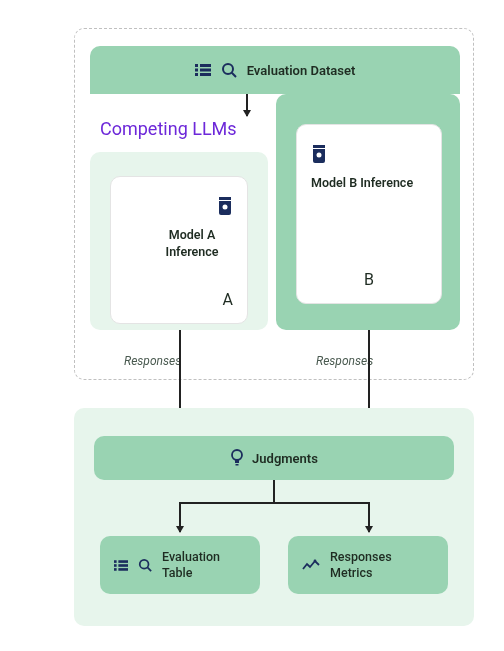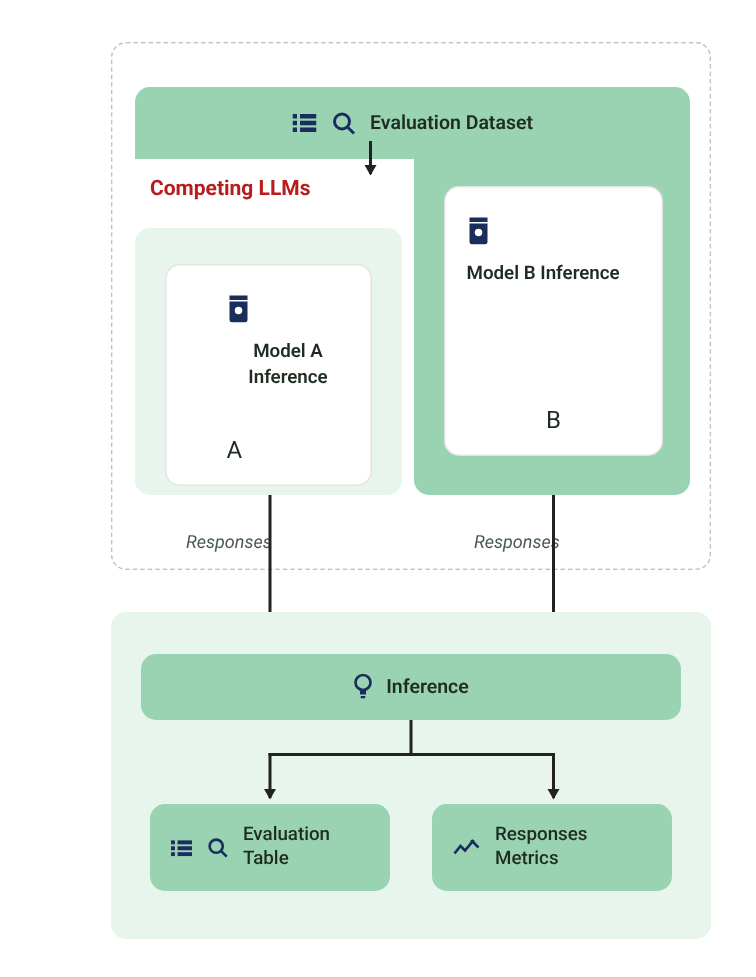--- a/index.html
+++ b/index.html
@@ -35,29 +35,28 @@
     background: #99d3b2;
     border-top-left-radius: 10px;
     border-top-right-radius: 10px;
     display: flex;
     align-items: center;
     justify-content: center;
     gap: 10px;
     font-weight: 600;
     font-size: 13px;
     color: #1f2c22;
-    margin-top: 12px;
   }
   .competing-label {
     position: absolute;
     left: 100px;
     top: 118px;
-    font-size: 14px;
-    font-weight: 700;
-    color: #b91c1c;
+    font-size: 18px;
+    font-weight: 400;
+    color: #6d28d9;
   }
   .left-pale-box {
     position: absolute;
     left: 90px;
     top: 152px;
     width: 178px;
     height: 178px;
     background: #e7f5ec;
     border-radius: 10px;
   }
@@ -70,21 +69,21 @@
     background: #99d3b2;
     border-radius: 10px;
   }
   .model-card {
     position: absolute;
     background: #fff;
     border-radius: 10px;
     border: 1px solid #e4e4e4;
     display: flex;
     flex-direction: column;
-    align-items: flex-start;
+    align-items: flex-end;
     justify-content: flex-start;
     padding: 18px 14px 8px 14px;
     gap: 8px;
   }
   .model-card-a {
     left: 110px;
     top: 176px;
     width: 138px;
     height: 148px;
     padding-left: 40px;
@@ -264,21 +263,21 @@
 <div class="bottom-panel"></div>
 
 <div class="autorater-bar">
   <span class="icon">
     <svg width="14" height="18" viewBox="0 0 14 18">
         <circle cx="7" cy="6" r="5" fill="none" stroke="#1b2d5d" stroke-width="1.8"></circle>
         <rect x="5" y="11" width="4" height="3" fill="#1b2d5d"></rect>
         <rect x="5.5" y="15" width="3" height="1.5" fill="#1b2d5d"></rect>
       </svg>
   </span>
-  <span>Inference</span>
+  <span>Judgments</span>
 </div>
 
 <div class="arrow arrow-v" style="left:273px; top:480px; height:22px;"></div>
 <div class="arrow arrow-h" style="left:179px; top:502px; width:190px;"></div>
 <div class="arrow arrow-v arrow-head-down" style="left:179px; top:502px; height:30px;"></div>
 <div class="arrow arrow-v arrow-head-down" style="left:368px; top:502px; height:30px;"></div>
 
 <div class="result-card result-left">
   <span class="icon">
     <svg width="14" height="11" viewBox="0 0 16 12">

